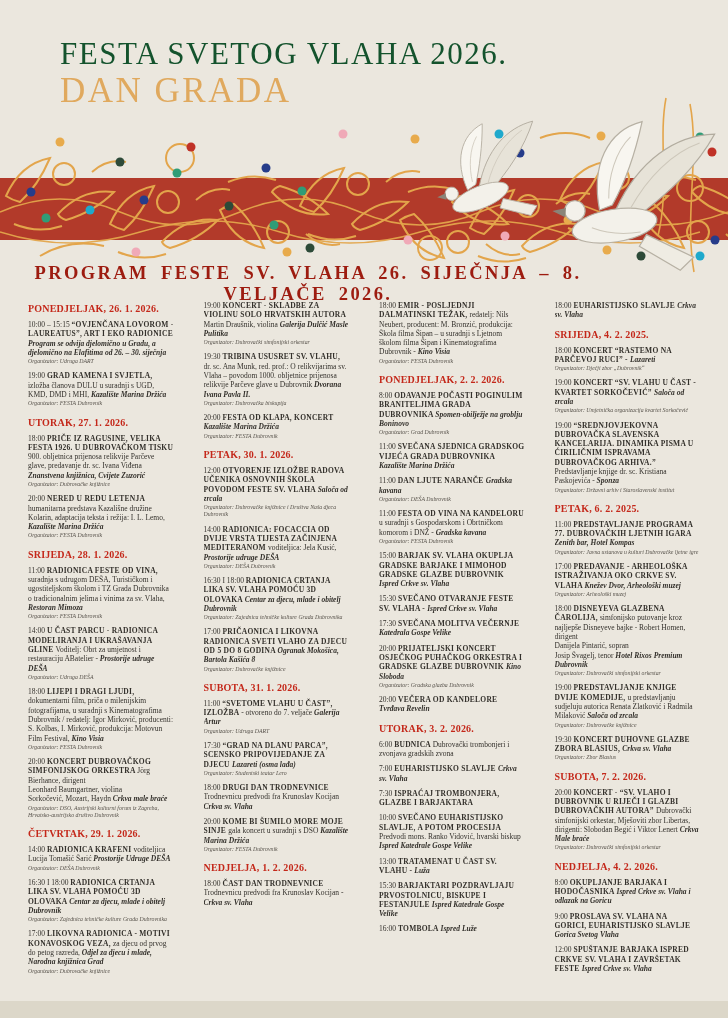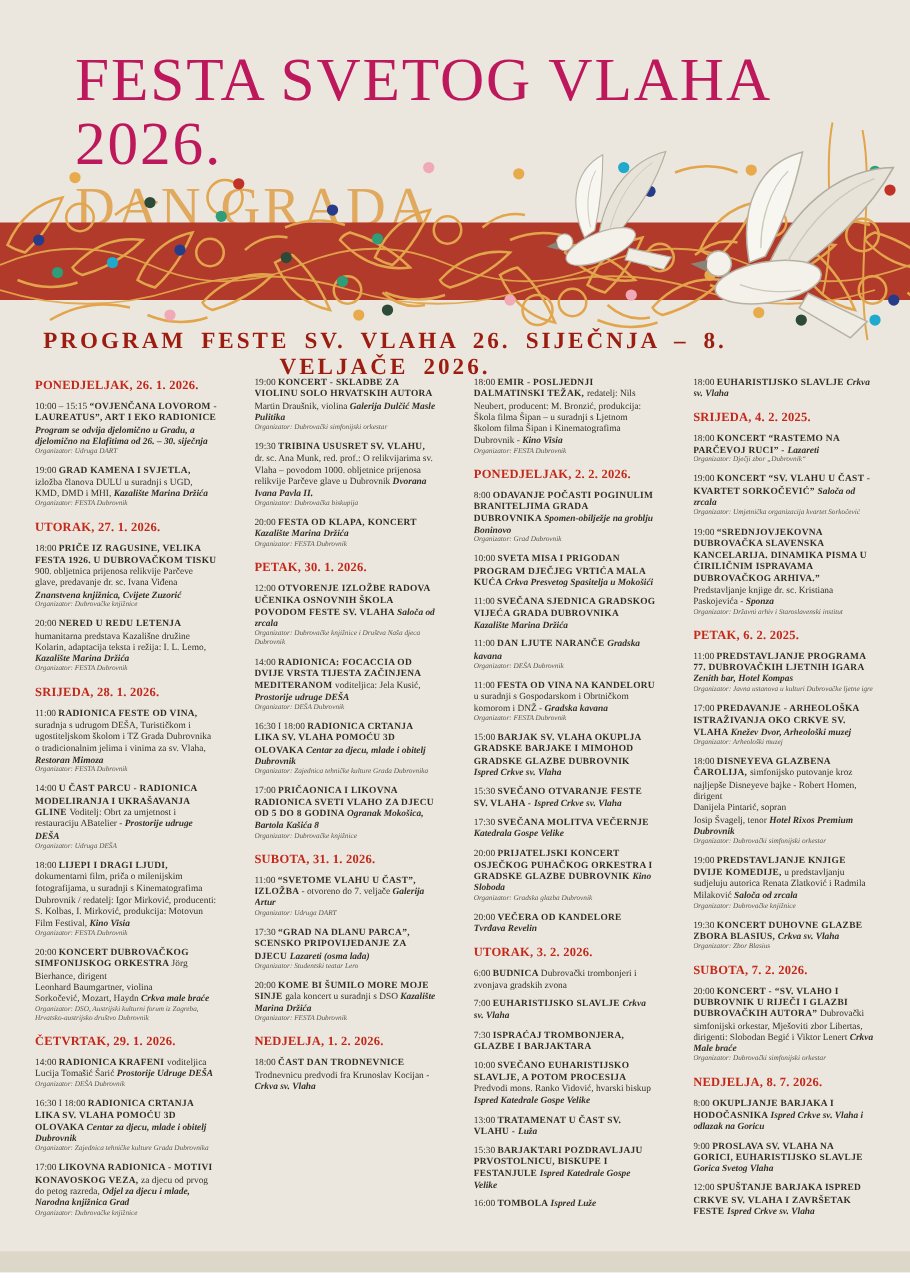--- a/index.html
+++ b/index.html
@@ -1,21 +1,21 @@
 <!DOCTYPE html>
 <html><head>
 <meta charset="utf-8">
 <style>
   html,body{margin:0;padding:0;background:#ffffff;}
   .poster{position:relative;width:728px;height:1024px;background:#ebe7de;overflow:hidden;
           font-family:"Liberation Serif",serif;}
   
   .title-block{position:absolute;top:38px;left:60px;}
-  .title-main{font-size:49px;line-height:1.05;font-weight:400;letter-spacing:1.5px;color:#be185d;margin:0;}
-  .title-sub{font-size:44px;line-height:1.05;font-weight:400;letter-spacing:2.5px;color:#e0a95e;margin:2px 0 0;}
+  .title-main{font-size:31px;line-height:1.05;font-weight:400;letter-spacing:1.5px;color:#14532d;margin:0;}
+  .title-sub{font-size:35px;line-height:1.05;font-weight:400;letter-spacing:2.5px;color:#e0a95e;margin:2px 0 0;}
   
   .band{position:absolute;top:128px;left:0;width:728px;height:138px;}
   .orn{fill:none;stroke:#e3a54b;stroke-width:2;}
   .orn.thin{stroke-width:1.4;opacity:.95;}
   .doves{position:absolute;top:96px;left:360px;width:368px;height:184px;}
   .dv-body{fill:#f3f1ea;stroke:#b7b1a4;stroke-width:1.2;}
   .dv-wing{fill:#f8f6f0;stroke:#b7b1a4;stroke-width:1.2;}
   .dv-wing2{fill:#e7e3d8;stroke:#b2ac9f;stroke-width:1.2;}
   .dv-tail{fill:#efece3;stroke:#b7b1a4;stroke-width:1.2;}
   .dv-beak{fill:#8a8478;}
@@ -167,29 +167,29 @@
         <p class="event"><span class="time">19:30 </span><span class="title">TRIBINA USUSRET SV. VLAHU, </span><span class="detail">dr. sc. Ana Munk, red. prof.: O relikvijarima sv. Vlaha – povodom 1000. obljetnice prijenosa relikvije Parčeve glave u Dubrovnik </span><span class="venue">Dvorana Ivana Pavla II. </span><span class="org">Organizator: Dubrovačka biskupija</span></p>
         <p class="event"><span class="time">20:00 </span><span class="title">FESTA OD KLAPA, KONCERT </span><span class="venue">Kazalište Marina Držića </span><span class="org">Organizator: FESTA Dubrovnik</span></p>
         <h3 class="day">PETAK, 30. 1. 2026.</h3>
         <p class="event"><span class="time">12:00 </span><span class="title">OTVORENJE IZLOŽBE RADOVA UČENIKA OSNOVNIH ŠKOLA POVODOM FESTE SV. VLAHA </span><span class="venue">Saloča od zrcala </span><span class="org">Organizator: Dubrovačke knjižnice i Društva Naša djeca Dubrovnik</span></p>
         <p class="event"><span class="time">14:00 </span><span class="title">RADIONICA: FOCACCIA OD DVIJE VRSTA TIJESTA ZAČINJENA MEDITERANOM </span><span class="detail">voditeljica: Jela Kusić, </span><span class="venue">Prostorije udruge DEŠA </span><span class="org">Organizator: DEŠA Dubrovnik</span></p>
         <p class="event"><span class="time">16:30 I 18:00 </span><span class="title">RADIONICA CRTANJA LIKA SV. VLAHA POMOĆU 3D OLOVAKA </span><span class="venue">Centar za djecu, mlade i obitelj Dubrovnik </span><span class="org">Organizator: Zajednica tehničke kulture Grada Dubrovnika</span></p>
         <p class="event"><span class="time">17:00 </span><span class="title">PRIČAONICA I LIKOVNA RADIONICA SVETI VLAHO ZA DJECU OD 5 DO 8 GODINA </span><span class="venue">Ogranak Mokošica, Bartola Kašića 8 </span><span class="org">Organizator: Dubrovačke knjižnice</span></p>
         <h3 class="day">SUBOTA, 31. 1. 2026.</h3>
         <p class="event"><span class="time">11:00 </span><span class="title">“SVETOME VLAHU U ČAST”, IZLOŽBA </span><span class="detail">- otvoreno do 7. veljače </span><span class="venue">Galerija Artur </span><span class="org">Organizator: Udruga DART</span></p>
         <p class="event"><span class="time">17:30 </span><span class="title">“GRAD NA DLANU PARCA”, SCENSKO PRIPOVIJEDANJE ZA DJECU </span><span class="venue">Lazareti (osma lađa) </span><span class="org">Organizator: Studentski teatar Lero</span></p>
+        <p class="event"><span class="time">18:00 </span><span class="title">DRUGI DAN TRODNEVNICE </span><span class="detail">Trodnevnicu predvodi fra Krunoslav Kocijan </span><span class="venue">Crkva sv. Vlaha </span></p>
         <p class="event"><span class="time">20:00 </span><span class="title">KOME BI ŠUMILO MORE MOJE SINJE </span><span class="detail">gala koncert u suradnji s DSO </span><span class="venue">Kazalište Marina Držića </span><span class="org">Organizator: FESTA Dubrovnik</span></p>
         <h3 class="day">NEDJELJA, 1. 2. 2026.</h3>
         <p class="event"><span class="time">18:00 </span><span class="title">ČAST DAN TRODNEVNICE </span><span class="detail">Trodnevnicu predvodi fra Krunoslav Kocijan - </span><span class="venue">Crkva sv. Vlaha </span></p>
       </div>
     <div class="col">
         <p class="event"><span class="time">18:00 </span><span class="title">EMIR - POSLJEDNJI DALMATINSKI TEŽAK, </span><span class="detail">redatelj: Nils Neubert, producent: M. Bronzić, produkcija: Škola filma Šipan – u suradnji s Ljetnom školom filma Šipan i Kinematografima Dubrovnik - </span><span class="venue">Kino Visia </span><span class="org">Organizator: FESTA Dubrovnik</span></p>
         <h3 class="day">PONEDJELJAK, 2. 2. 2026.</h3>
         <p class="event"><span class="time">8:00 </span><span class="title">ODAVANJE POČASTI POGINULIM BRANITELJIMA GRADA DUBROVNIKA </span><span class="venue">Spomen-obilježje na groblju Boninovo </span><span class="org">Organizator: Grad Dubrovnik</span></p>
-        <p class="event"><span class="time">10:00 </span><span class="title">SVETA MISA I PRIGODAN PROGRAM DJEČJEG VRTIĆA MALA KUĆA </span><span class="venue">Crkva Presvetog Spasitelja u Mokošići </span></p>
         <p class="event"><span class="time">11:00 </span><span class="title">SVEČANA SJEDNICA GRADSKOG VIJEĆA GRADA DUBROVNIKA </span><span class="venue">Kazalište Marina Držića </span></p>
         <p class="event"><span class="time">11:00 </span><span class="title">DAN LJUTE NARANČE </span><span class="venue">Gradska kavana </span><span class="org">Organizator: DEŠA Dubrovnik</span></p>
         <p class="event"><span class="time">11:00 </span><span class="title">FESTA OD VINA NA KANDELORU </span><span class="detail">u suradnji s Gospodarskom i Obrtničkom komorom i DNŽ - </span><span class="venue">Gradska kavana </span><span class="org">Organizator: FESTA Dubrovnik</span></p>
         <p class="event"><span class="time">15:00 </span><span class="title">BARJAK SV. VLAHA OKUPLJA GRADSKE BARJAKE I MIMOHOD GRADSKE GLAZBE DUBROVNIK </span><span class="venue">Ispred Crkve sv. Vlaha </span></p>
         <p class="event"><span class="time">15:30 </span><span class="title">SVEČANO OTVARANJE FESTE SV. VLAHA - </span><span class="venue">Ispred Crkve sv. Vlaha </span></p>
         <p class="event"><span class="time">17:30 </span><span class="title">SVEČANA MOLITVA VEČERNJE </span><span class="venue">Katedrala Gospe Velike </span></p>
         <p class="event"><span class="time">20:00 </span><span class="title">PRIJATELJSKI KONCERT OSJEČKOG PUHAČKOG ORKESTRA I GRADSKE GLAZBE DUBROVNIK </span><span class="venue">Kino Sloboda </span><span class="org">Organizator: Gradska glazba Dubrovnik</span></p>
         <p class="event"><span class="time">20:00 </span><span class="title">VEČERA OD KANDELORE </span><span class="venue">Tvrđava Revelin </span></p>
         <h3 class="day">UTORAK, 3. 2. 2026.</h3>
         <p class="event"><span class="time">6:00 </span><span class="title">BUDNICA </span><span class="detail">Dubrovački trombonjeri i zvonjava gradskih zvona </span></p>
@@ -209,21 +209,21 @@
         <h3 class="day">PETAK, 6. 2. 2025.</h3>
         <p class="event"><span class="time">11:00 </span><span class="title">PREDSTAVLJANJE PROGRAMA 77. DUBROVAČKIH LJETNIH IGARA </span><span class="venue">Zenith bar, Hotel Kompas </span><span class="org">Organizator: Javna ustanova u kulturi Dubrovačke ljetne igre</span></p>
         <p class="event"><span class="time">17:00 </span><span class="title">PREDAVANJE - ARHEOLOŠKA ISTRAŽIVANJA OKO CRKVE SV. VLAHA </span><span class="venue">Knežev Dvor, Arheološki muzej </span><span class="org">Organizator: Arheološki muzej</span></p>
         <p class="event"><span class="time">18:00 </span><span class="title">DISNEYEVA GLAZBENA ČAROLIJA, </span><span class="detail">simfonijsko putovanje kroz najljepše Disneyeve bajke - Robert Homen, dirigent
 Danijela Pintarić, sopran
 Josip Švagelj, tenor </span><span class="venue">Hotel Rixos Premium Dubrovnik </span><span class="org">Organizator: Dubrovački simfonijski orkestar</span></p>
         <p class="event"><span class="time">19:00 </span><span class="title">PREDSTAVLJANJE KNJIGE DVIJE KOMEDIJE, </span><span class="detail">u predstavljanju sudjeluju autorica Renata Zlatković i Radmila Milaković </span><span class="venue">Saloča od zrcala </span><span class="org">Organizator: Dubrovačke knjižnice</span></p>
         <p class="event"><span class="time">19:30 </span><span class="title">KONCERT DUHOVNE GLAZBE ZBORA BLASIUS, </span><span class="venue">Crkva sv. Vlaha </span><span class="org">Organizator: Zbor Blasius</span></p>
         <h3 class="day">SUBOTA, 7. 2. 2026.</h3>
         <p class="event"><span class="time">20:00 </span><span class="title">KONCERT - “SV. VLAHO I DUBROVNIK U RIJEČI I GLAZBI DUBROVAČKIH AUTORA” </span><span class="detail">Dubrovački simfonijski orkestar, Mješoviti zbor Libertas, dirigenti: Slobodan Begić i Viktor Lenert </span><span class="venue">Crkva Male braće </span><span class="org">Organizator: Dubrovački simfonijski orkestar</span></p>
-        <h3 class="day">NEDJELJA, 8. 7. 2026.</h3>
+        <h3 class="day">NEDJELJA, 4. 2. 2026.</h3>
         <p class="event"><span class="time">8:00 </span><span class="title">OKUPLJANJE BARJAKA I HODOČASNIKA </span><span class="venue">Ispred Crkve sv. Vlaha i odlazak na Goricu </span></p>
         <p class="event"><span class="time">9:00 </span><span class="title">PROSLAVA SV. VLAHA NA GORICI, EUHARISTIJSKO SLAVLJE </span><span class="venue">Gorica Svetog Vlaha </span></p>
         <p class="event"><span class="time">12:00 </span><span class="title">SPUŠTANJE BARJAKA ISPRED CRKVE SV. VLAHA I ZAVRŠETAK FESTE </span><span class="venue">Ispred Crkve sv. Vlaha </span></p>
       </div>
   </div>
 
   <div class="footer-band"></div>
   <div class="page-edge"></div>
 </div>
 

